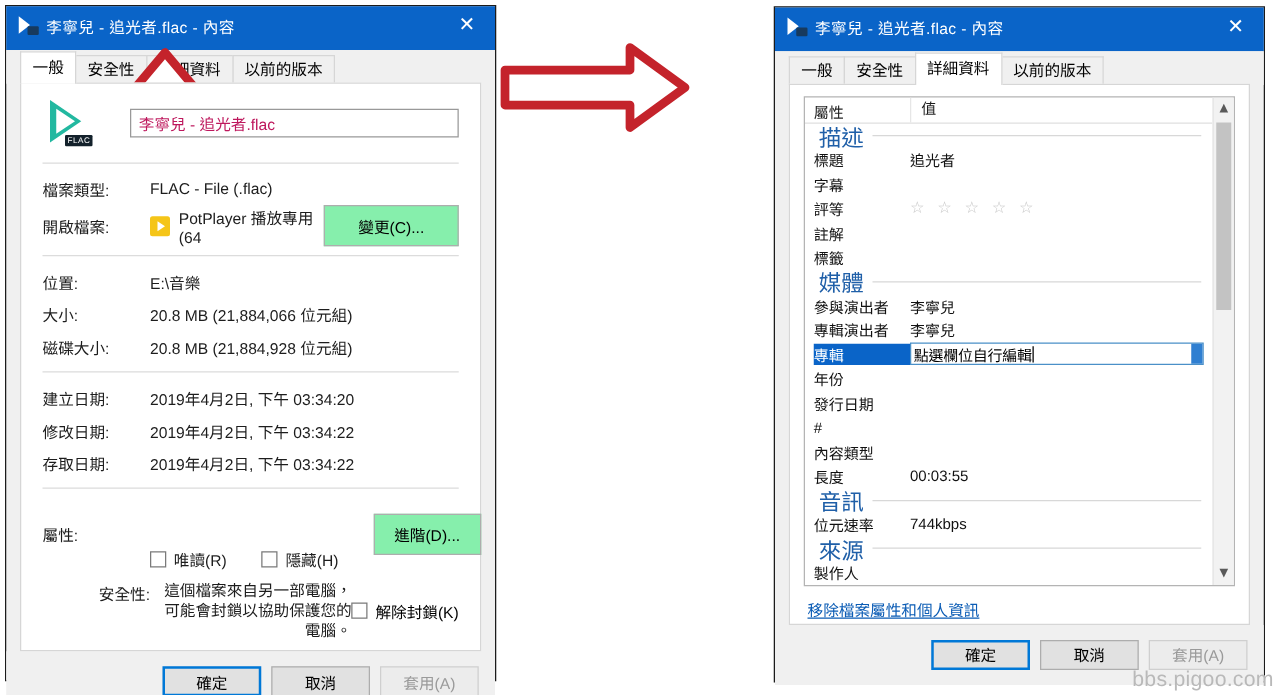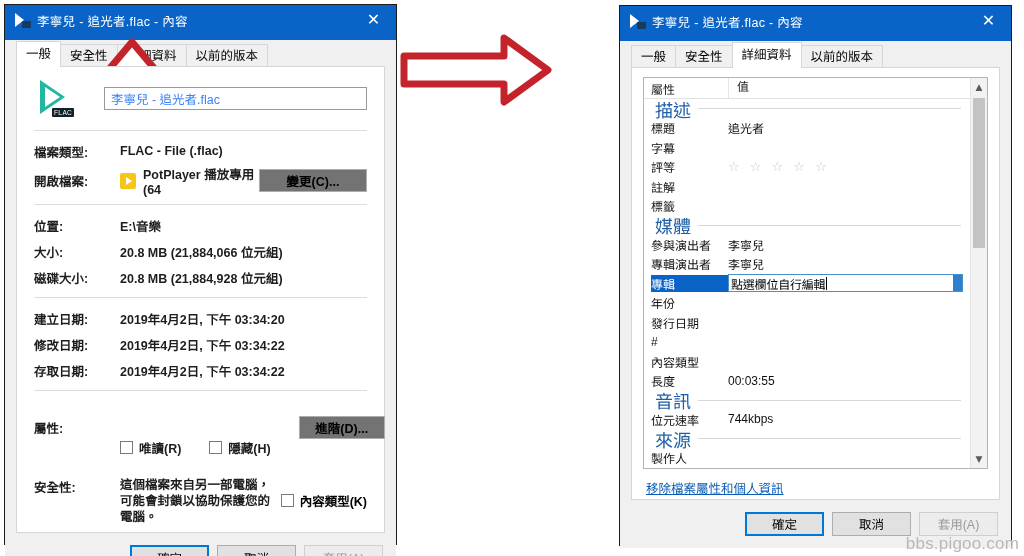--- a/index.html
+++ b/index.html
@@ -209,42 +209,42 @@
     flex: 1 1 auto;
     margin-left: 24px;
     height: 23px;
     background: #ffffff;
     border: 1px solid #999999;
     box-sizing: border-box;
     display: flex;
     align-items: center;
     padding-left: 6px;
     font-size: 12.5px;
-    color: #3b82f6;
+    color: #be185d;
   }
   .hr {
     border-top: 1px solid #dcdcdc;
     margin: 0 0 0 0;
     height: 0;
   }
   .row {
     display: flex;
     align-items: center;
     min-height: 26px;
   }
   .row .lbl {
     width: 86px;
     flex: none;
     color: #1d1d1d;
   }
   .row .val {
     flex: 1 1 auto;
     color: #1d1d1d;
   }
-  .pad-block { padding: 7px 0 7px 0; font-weight: bold; }
+  .pad-block { padding: 7px 0 7px 0; }
 
   .pot-icon {
     width: 16px; height: 16px;
     background: #f5c518;
     border-radius: 2px;
     display: inline-flex;
     align-items: center;
     justify-content: center;
     margin-right: 7px;
     flex: none;
@@ -253,22 +253,22 @@
   .pot-icon::after {
     content: "";
     width: 0; height: 0;
     border-left: 6px solid #ffffff;
     border-top: 4px solid transparent;
     border-bottom: 4px solid transparent;
     margin-left: 2px;
   }
   .small-btn {
     width: 108px;
-    height: 23px;
-    background: #737373;
+    height: 33px;
+    background: #86efac;
     border: 1px solid #adadad;
     box-sizing: border-box;
     display: flex;
     align-items: center;
     justify-content: center;
     font-size: 12.5px;
     flex: none;
     white-space: nowrap;
   }
   .chk {
@@ -533,26 +533,26 @@
               <span class="box"></span>
               <span>唯讀(R)</span>
             </span>
             <span class="chk">
               <span class="box"></span>
               <span>隱藏(H)</span>
             </span>
           </span>
           <span class="small-btn" style="width:86px;">進階(D)...</span>
         </div>
-        <div class="row" style="align-items:flex-start;margin-top:20px;">
+        <div class="row" style="align-items:flex-start;margin-top:8px;text-align:right;">
           <span class="lbl">安全性:</span>
           <span class="sec-text" style="max-width:178px;">這個檔案來自另一部電腦，可能會封鎖以協助保護您的電腦。</span>
           <span class="chk" style="margin-right:0;margin-top:14px;">
             <span class="box"></span>
-            <span>內容類型(K)</span>
+            <span>解除封鎖(K)</span>
           </span>
         </div>
       </div>
 
     </div>
   </div>
 
   <div class="buttonbar">
     <div class="btn default">確定</div>
     <div class="btn">取消</div>

